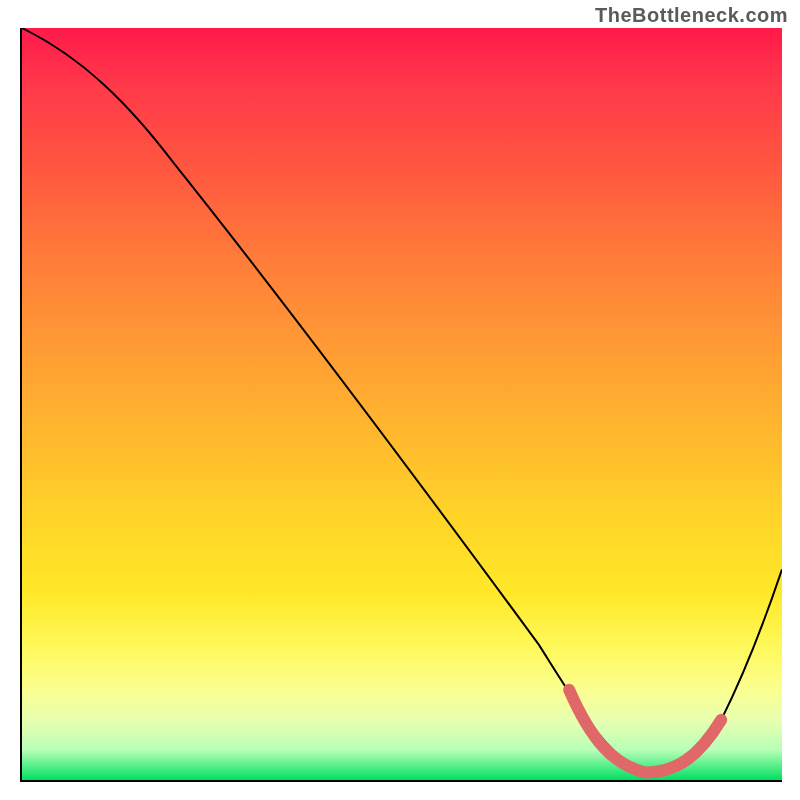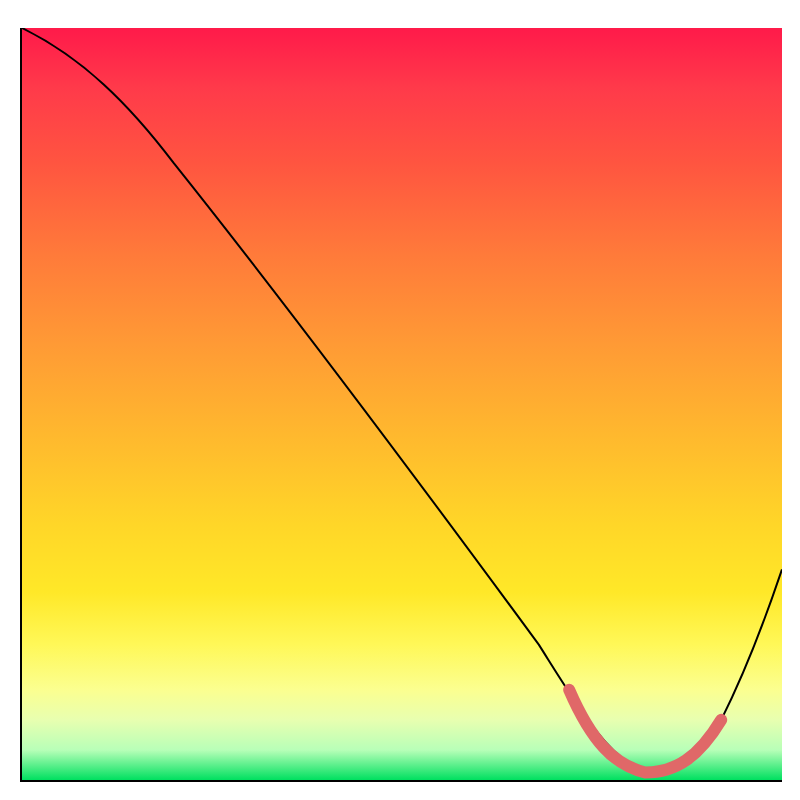--- a/index.html
+++ b/index.html
@@ -63,20 +63,21 @@
     top: 0;
     width: 100%;
     height: 100%;
   }
 </style>
 </head>
 <body>
 
 <div class="container">
 
+  <div class="attribution">TheBottleneck.com</div>
 
   <div class="plot-area">
     <div class="gradient-bg"></div>
 
     <svg class="curve-layer" viewBox="0 0 760 752" preserveAspectRatio="none">
       <path d="M 0 0
      C 60.800000000000004 30.08000000000004, 106.4 75.19999999999993, 152 135.36
      C 266 278.24, 395.2 451.2, 516.8000000000001 616.64
      C 554.8 676.8, 585.2 729.44, 623.1999999999999 744.48
      C 653.6 748.24, 676.4 736.96, 699.2 691.84

